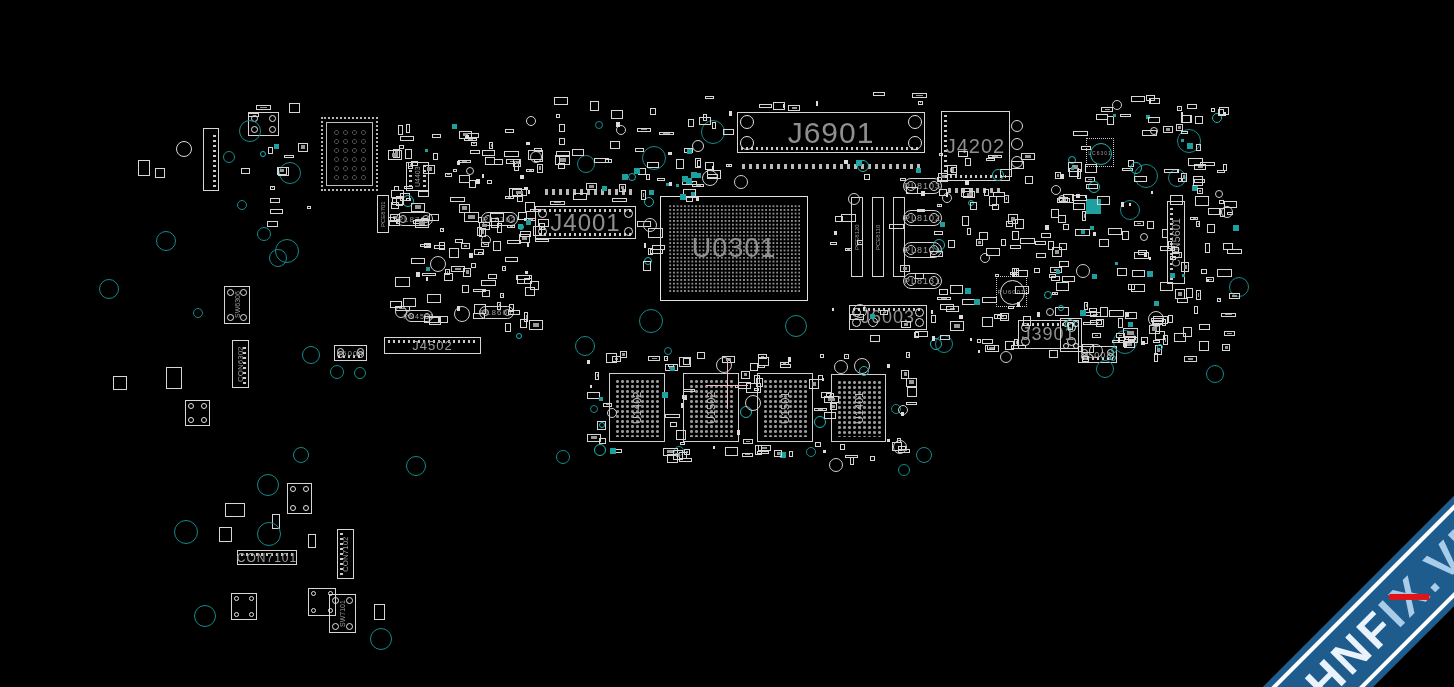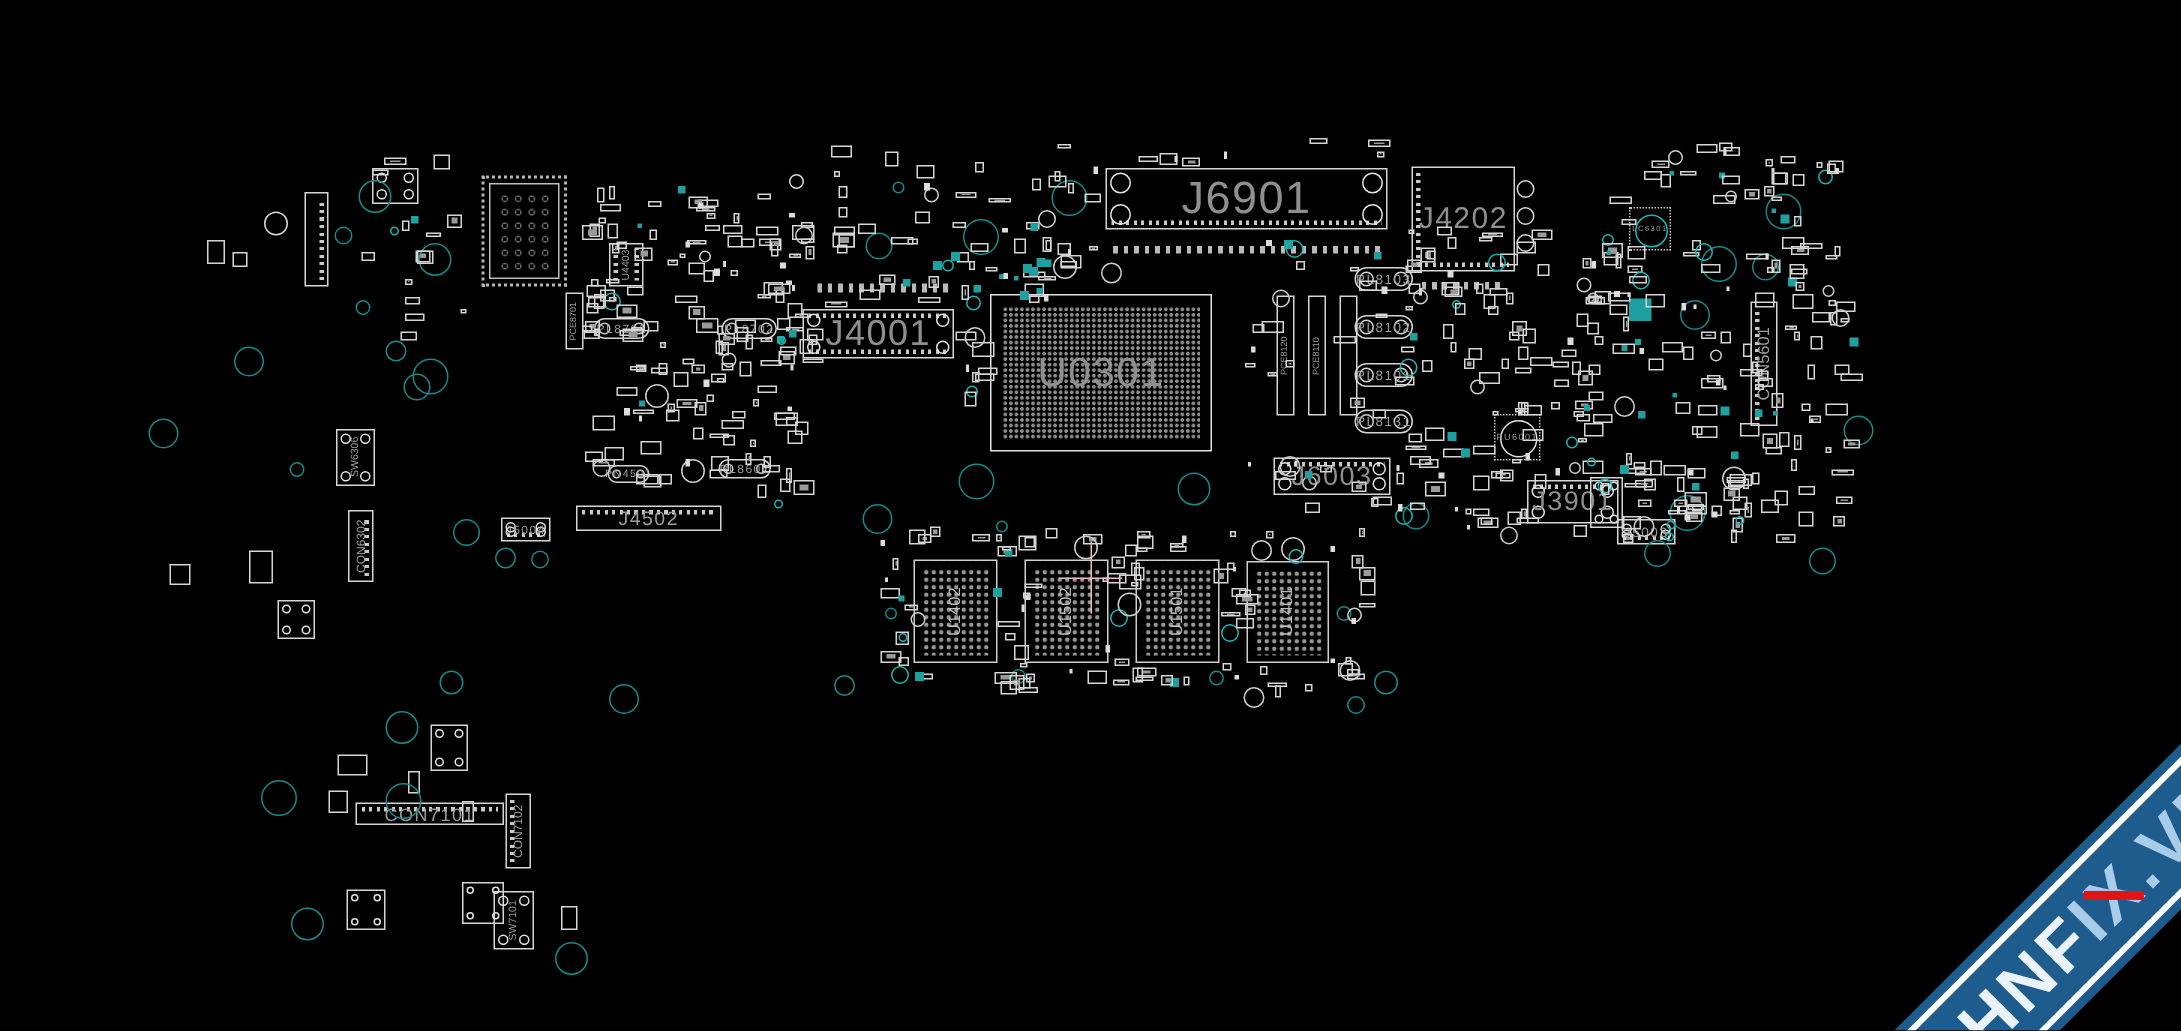--- a/index.html
+++ b/index.html
@@ -112,21 +112,21 @@
         <div class="lbl vert" style="font-size: 11px;">CON5601</div>
       </div>
       <div class="comp" style="left: 232px; top: 340px; width: 17px; height: 48px;">
         <div class="pinv" style="right: 2px;"></div>
         <div class="lbl vert" style="font-size: 8px;">CON6302</div>
       </div>
       <div class="comp" style="left: 337px; top: 529px; width: 17px; height: 50px;">
         <div class="pinv" style="left: 2px;"></div>
         <div class="lbl vert" style="font-size: 8px;">CON7102</div>
       </div>
-      <div class="comp" style="left: 237px; top: 535px; width: 99px; height: 15px;">
+      <div class="comp" style="left: 237px; top: 550px; width: 60px; height: 15px;">
         <div class="pinh" style="top: 2px;"></div>
         <div class="lbl" style="font-size: 12px;">CON7101</div>
       </div>
       <div class="comp" style="left: 224px; top: 286px; width: 26px; height: 38px;">
         <div class="corner" style="width: 5px; height: 5px; top: 2px; left: 2px;"></div>
         <div class="corner" style="width: 5px; height: 5px; top: 2px; right: 2px;"></div>
         <div class="corner" style="width: 5px; height: 5px; left: 2px; bottom: 2px;"></div>
         <div class="corner" style="width: 5px; height: 5px; bottom: 2px; right: 2px;"></div>
         <div class="lbl vert" style="font-size: 7px;">SW6306</div>
       </div>

